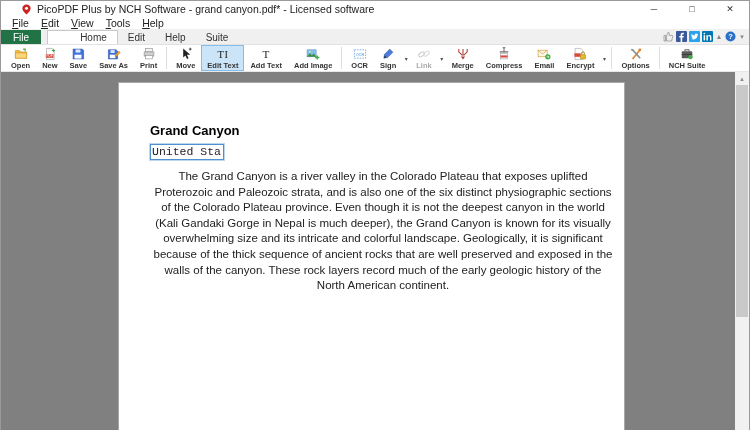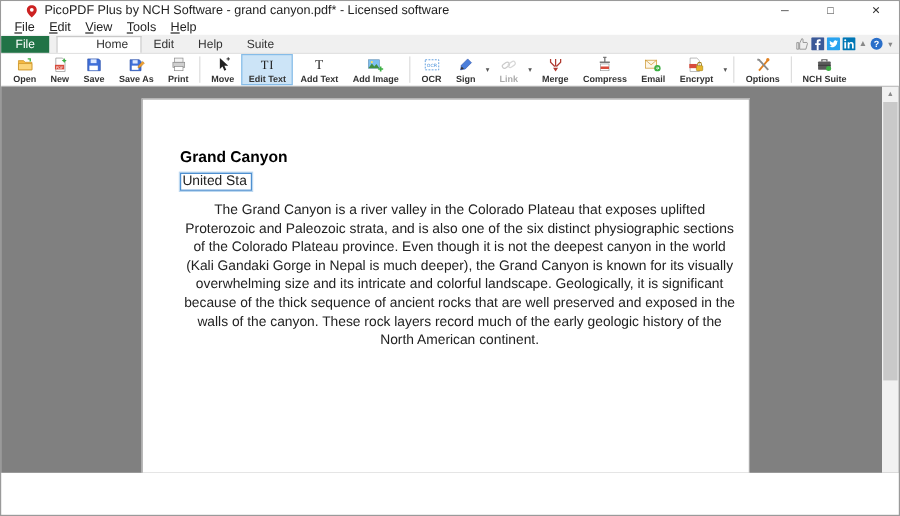--- a/index.html
+++ b/index.html
@@ -34,26 +34,26 @@
   .tb-btn { display:flex; flex-direction:column; align-items:center; justify-content:flex-start; padding:1px 5px 0 5px; border:1px solid transparent; }
   .tb-btn svg { width:14px; height:14px; display:block; }
   .tb-label { font-size:7.5px; color:#333; white-space:nowrap; margin-top:0px;font-weight:bold; }
   .tb-active { background:var(--active_tool_bg); border:1px solid var(--active_tool_border); }
   .tb-disabled svg { opacity:.38; }
   .tb-disabled .tb-label { color:#aaa; }
   .tb-sep { width:1px; background:#ddd; margin:2px 3px; }
   .dd-arrow { width:8px; display:flex; align-items:center; justify-content:center; font-size:6px; color:#555; }
 
   
-  .workarea { position:relative; height:322px; background:var(--workarea); overflow:hidden; }
+  .workarea { position:relative; height:358px; background:var(--workarea); overflow:hidden; }
   .page { position:absolute; left:117px; top:10px; width:507px; height:400px; background:#fff;
           border:1px solid #a8a8a8; padding:40px 31px 0 31px; }
   .doc-heading { font-size:13px; font-weight:bold; color:#000; margin-bottom:3px; }
   .editbox { display:inline-block; border:1px solid var(--textbox_border); box-shadow:0 0 0 1px #bcd8f0;
-             font-size:11.5px; color:#222; padding:0 2px 1px 1px; min-width:60px; }
+             font-size:11.5px; color:#222; padding:0 2px 1px 1px; min-width:60px;font-family:Liberation Mono, monospace; }
   .doc-para { margin-top:9px; width:466px; font-size:11.5px; line-height:15.6px; color:#222; text-align:center; }
 
   
   .vscroll { position:absolute; right:0; top:0; width:14px; height:358px; background:#f1f1f1; }
   .scroll-btn { height:13px; display:flex; align-items:center; justify-content:center; font-size:6px; color:#8a8a8a; }
   .scroll-thumb { position:absolute; left:1px; top:13px; width:12px; height:232px; background:#c9c9c9; }
 </style>
 </head>
 <body>
 

